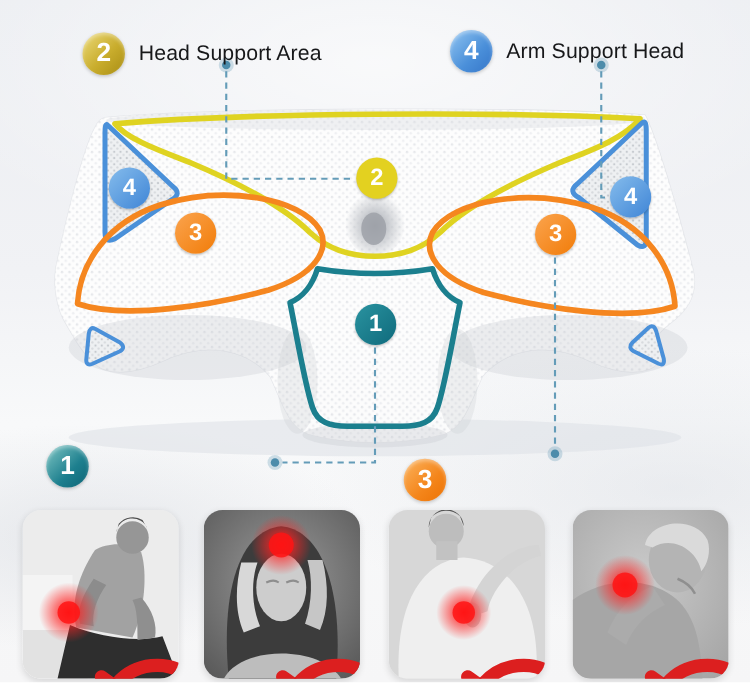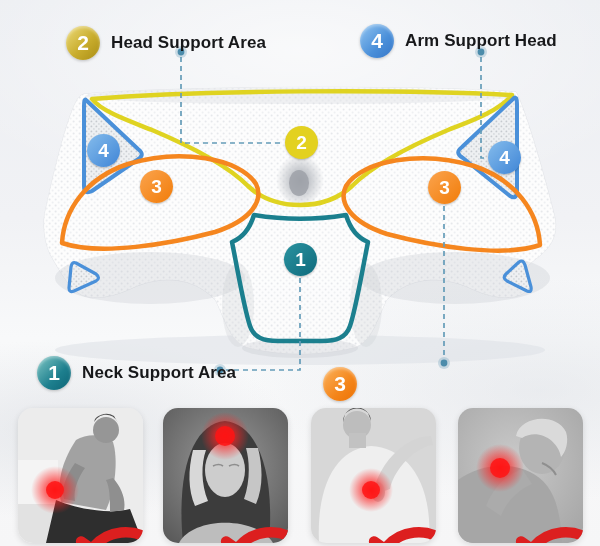--- a/index.html
+++ b/index.html
@@ -18,21 +18,21 @@
   }
   svg.diagram{position:absolute;left:0;top:0;}
   
   .label{position:absolute;display:flex;align-items:center;gap:11px;}
   .lbadge{
     width:34px;height:34px;border-radius:50%;flex:0 0 auto;
     display:flex;align-items:center;justify-content:center;
     color:#fff;font-size:21px;font-weight:700;
     box-shadow:0 1px 3px rgba(0,0,0,.22), inset 0 2px 3px rgba(255,255,255,.35);
   }
-  .ltext{font-size:17px;font-weight:700;color:#17181a;white-space:nowrap;letter-spacing:.1px;}
+  .ltext{font-size:17px;font-weight:400;color:#17181a;white-space:nowrap;letter-spacing:.1px;}
   #label-head{left:66px;top:26px;}
   #label-arm{left:360px;top:24px;}
   #label-neck{left:37px;top:356px;}
   #label-side{left:323px;top:367px;}
   .g-gold{background:linear-gradient(135deg,#ecda79 0%,#c9ad2d 55%,#a98d14 100%);}
   .g-blue{background:linear-gradient(135deg,#90c4f1 0%,#4a8fd9 60%,#3576c8 100%);}
   .g-teal{background:linear-gradient(135deg,#7fc6c4 0%,#1d7f8e 60%,#0d6476 100%);}
   .g-orange{background:linear-gradient(135deg,#fbb35e 0%,#f4851a 60%,#ec7204 100%);}
   
   .pbadge{
@@ -201,21 +201,20 @@
   <div class="label" id="label-head">
     <div class="lbadge g-gold">2</div>
     <div class="ltext">Head Support Area</div>
   </div>
   <div class="label" id="label-arm">
     <div class="lbadge g-blue">4</div>
     <div class="ltext">Arm Support Head</div>
   </div>
   <div class="label" id="label-neck">
     <div class="lbadge g-teal">1</div>
-    <div class="ltext">Neck Support Area</div>
   </div>
   <div class="label" id="label-side">
     <div class="lbadge g-orange">3</div>
   </div>
 
   <div class="photo" id="ph1" aria-label="man-lower-back-pain">
     <svg viewBox="0 0 125 135">
       <defs>
         <radialGradient id="glow1" cx="50%" cy="50%" r="50%">
           <stop offset="0%" stop-color="#ff1212" stop-opacity=".95"></stop>

